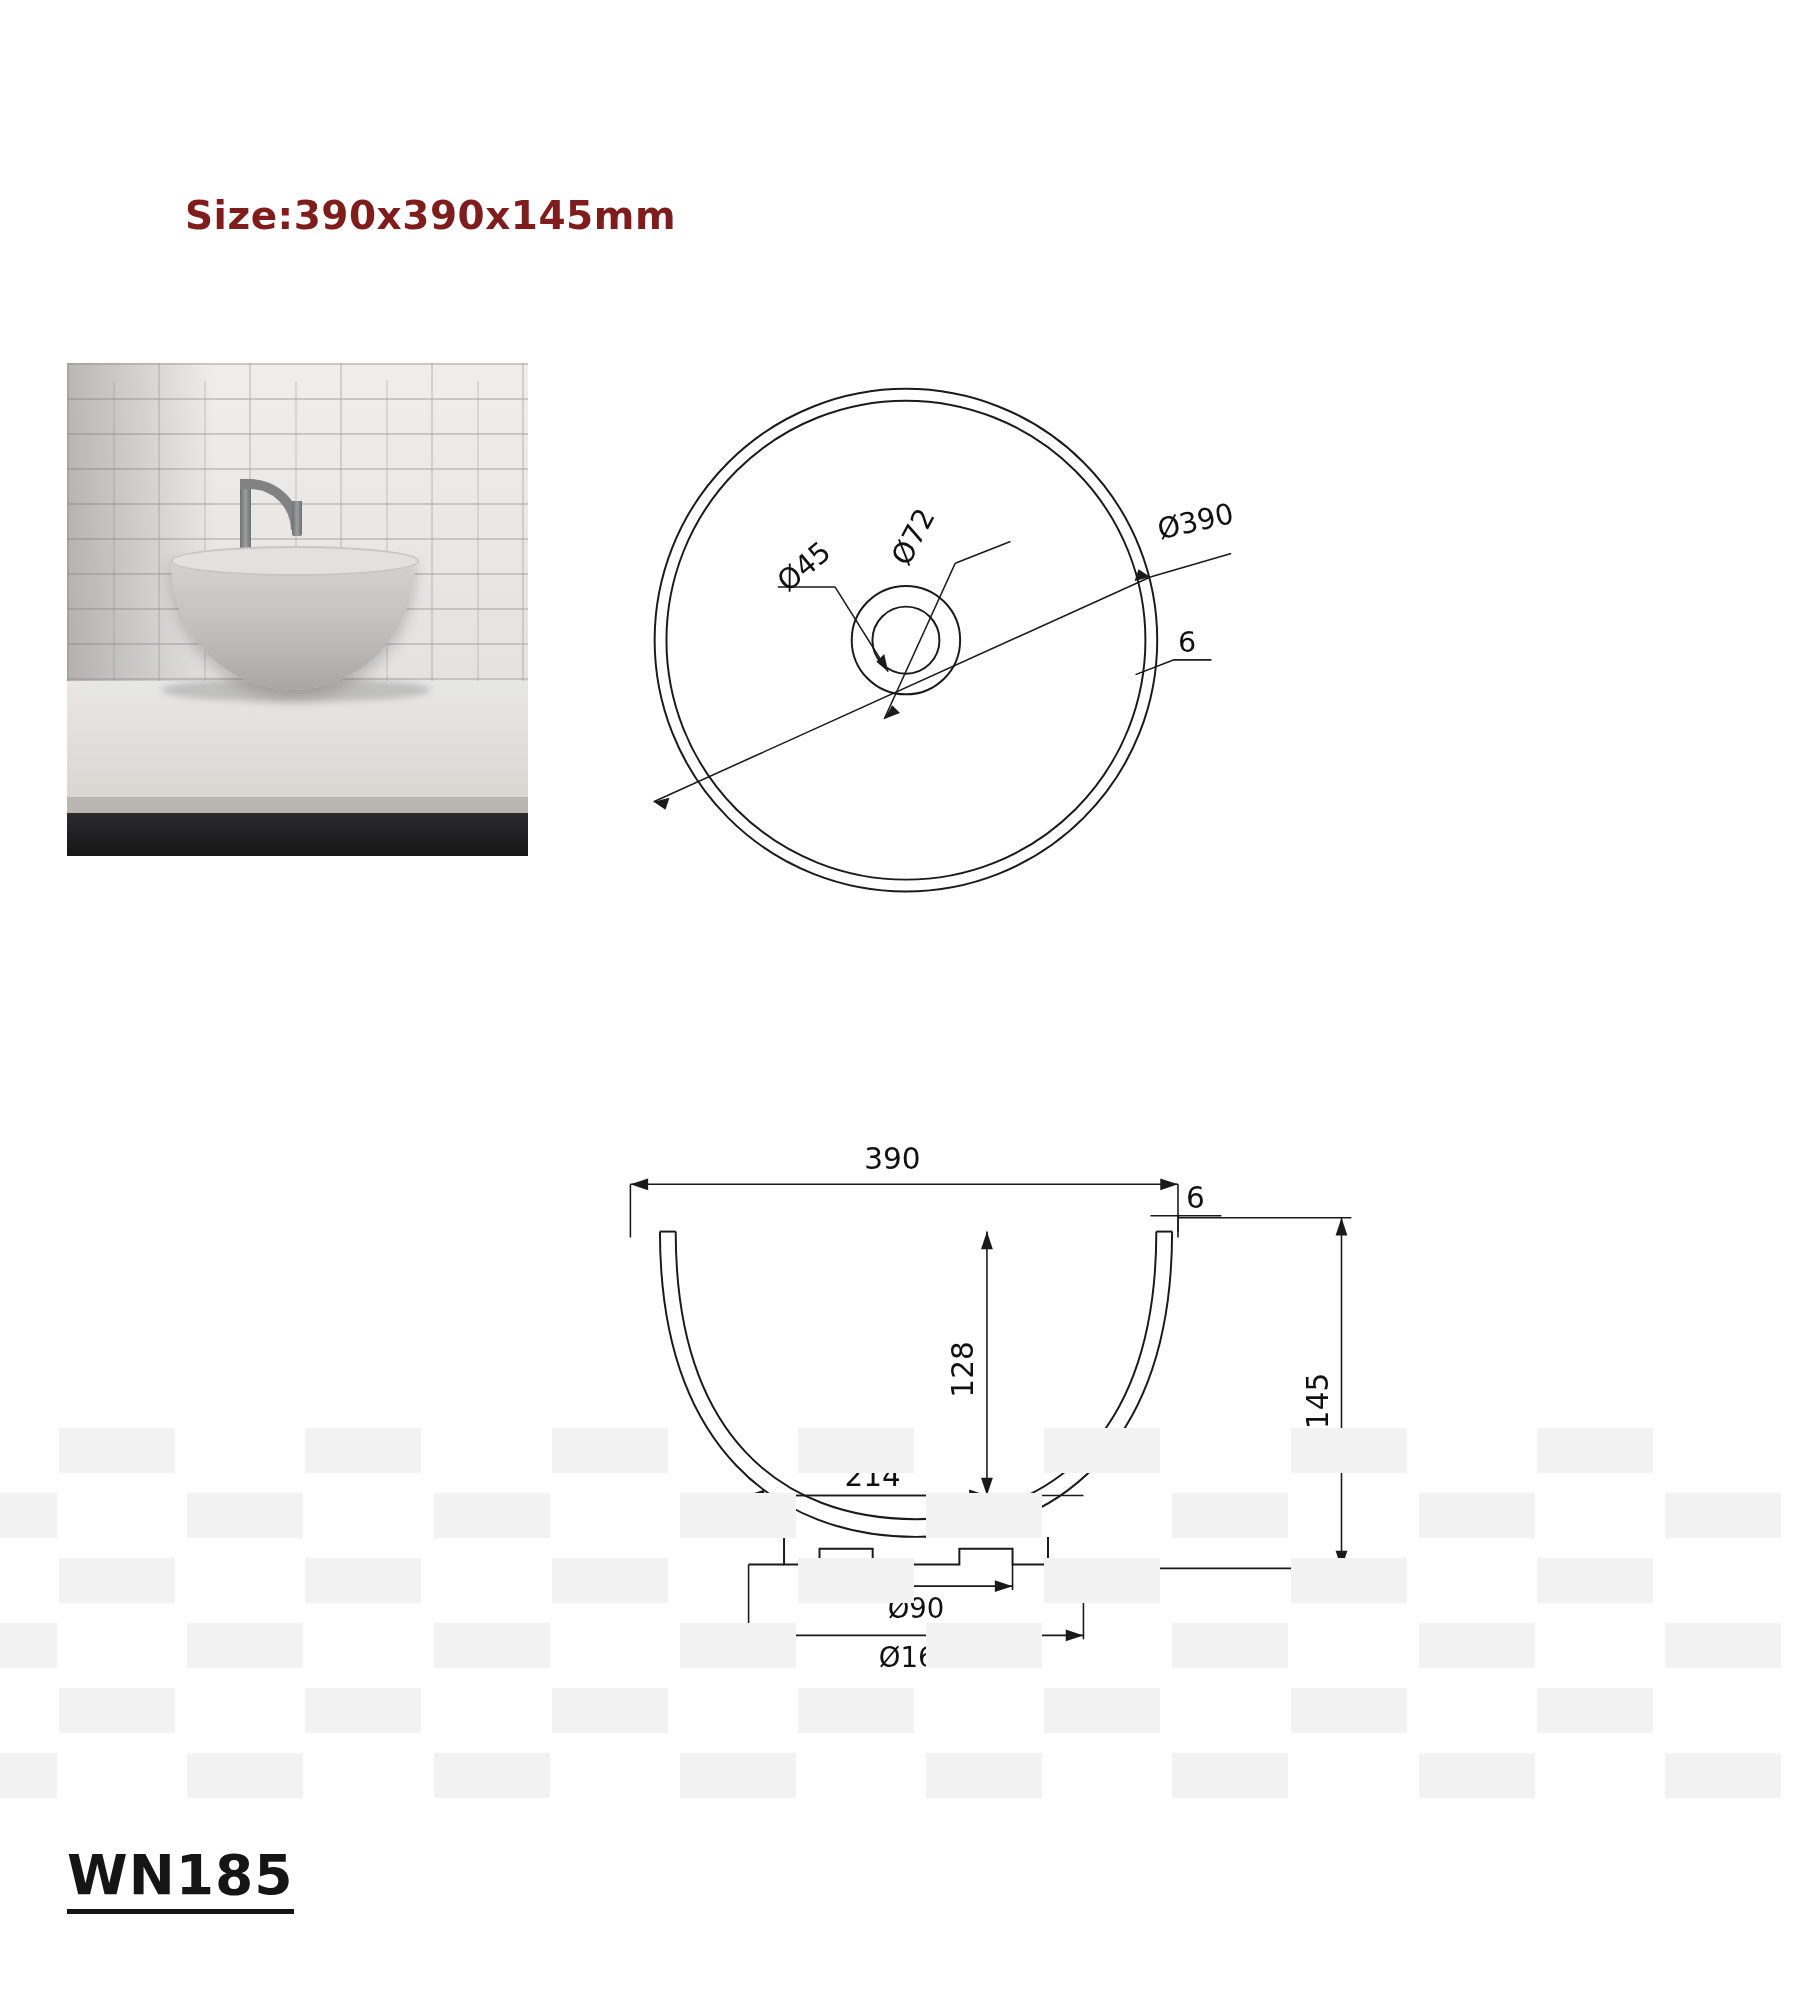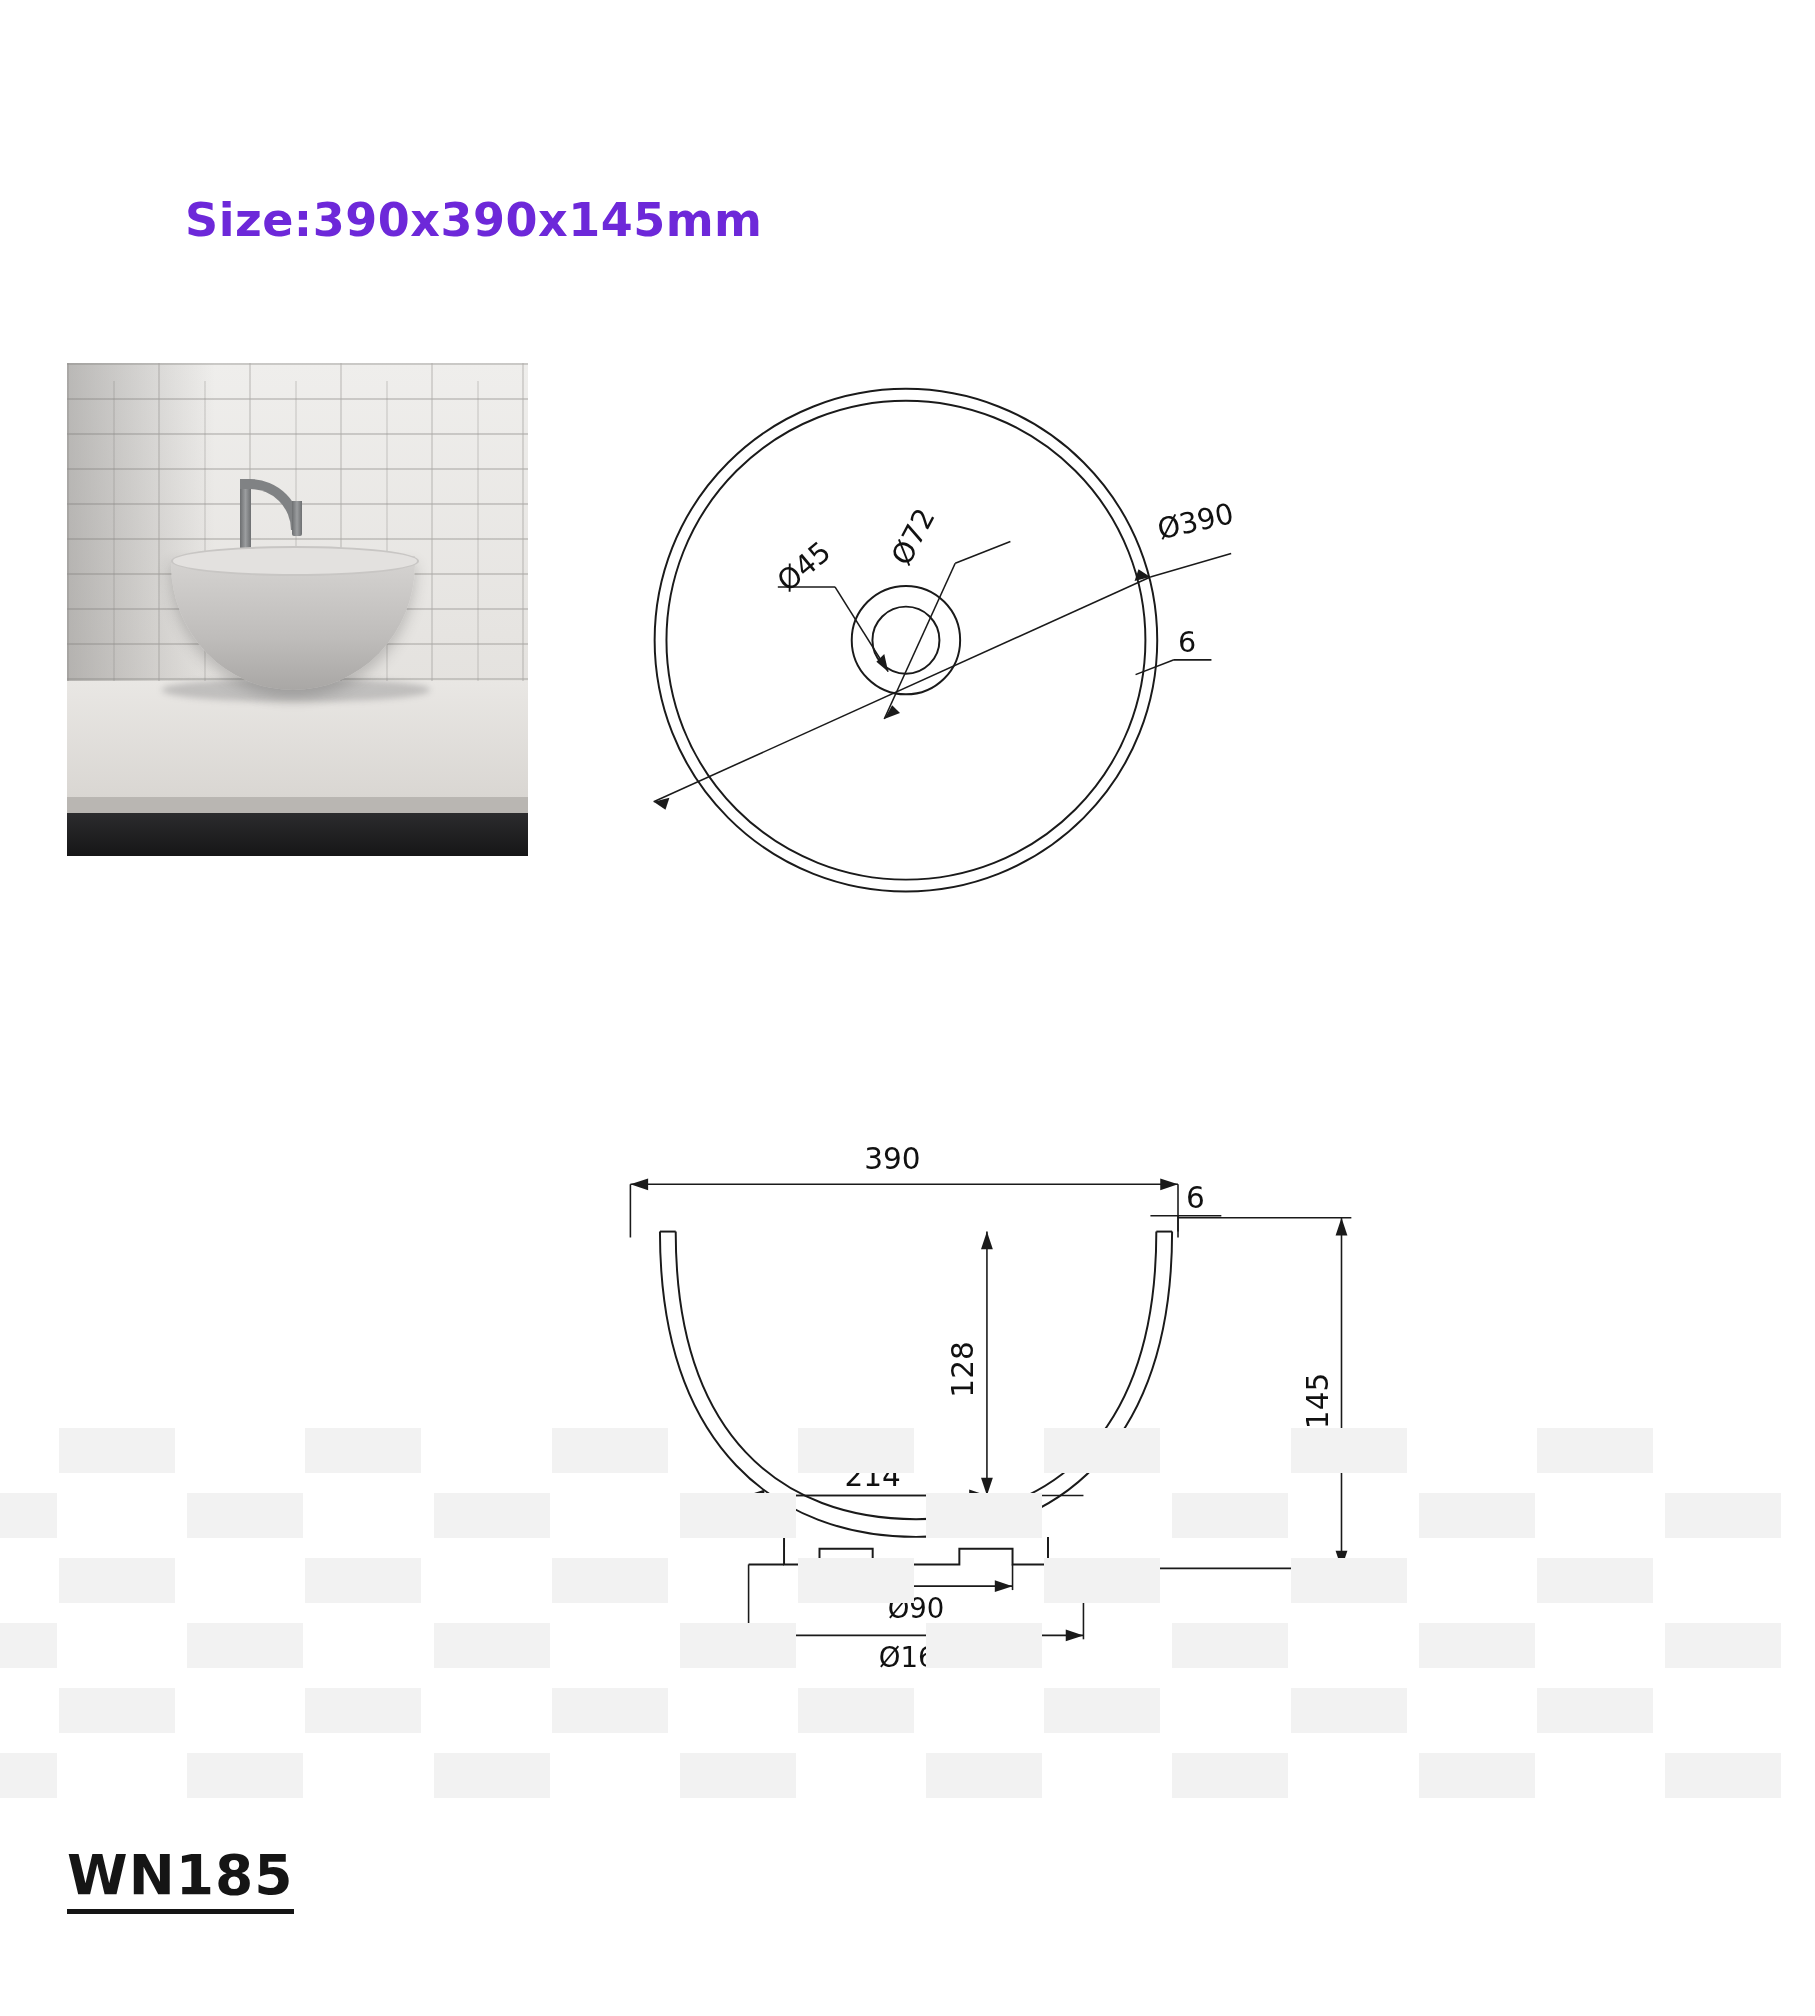--- a/index.html
+++ b/index.html
@@ -14,24 +14,24 @@
     overflow: hidden;
     font-family: "DejaVu Sans", "Liberation Sans", sans-serif;
     color: #111111;
   }
 
   
   #size-title {
     position: absolute;
     left: 185px;
     top: 193px;
-    font-size: 46px;
+    font-size: 39px;
     font-weight: 700;
     letter-spacing: 0.5px;
-    color: #6d28d9;
+    color: #7f1d1d;
     white-space: nowrap;
   }
 
   
   #product-photo {
     position: absolute;
     left: 67px;
     top: 363px;
     width: 461px;
     height: 493px;

